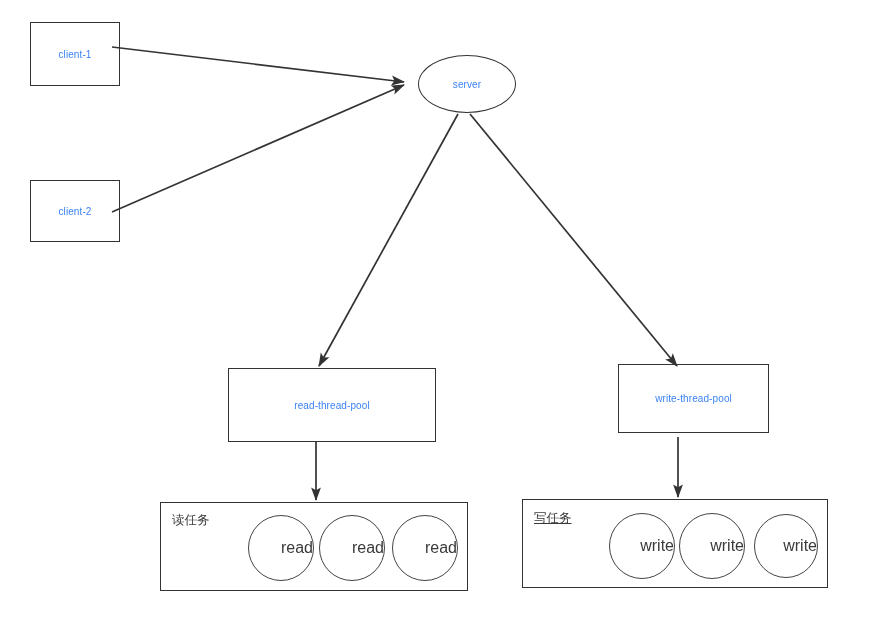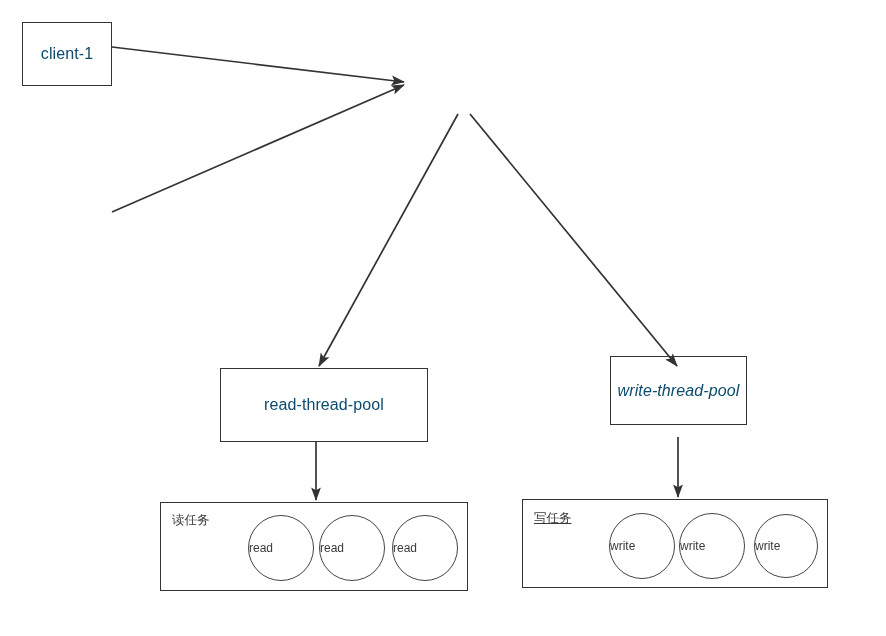--- a/index.html
+++ b/index.html
@@ -29,23 +29,24 @@
     pointer-events: none;
   }
   .node {
     position: absolute;
     box-sizing: border-box;
     display: flex;
     align-items: center;
     justify-content: center;
     border: 1.6px solid #333333;
     background: transparent;
-    font-size: 16px;
-    color: #0c4a6e;
+    font-size: 10px;
+    color: #3b82f6;
     letter-spacing: 0.1px;
+    margin-left: 8px;
   }
   .rect { border-radius: 0; }
   .ellipse-node {
     border-radius: 50%;
     border-width: 1.6px;
   }
   .container-box {
     position: absolute;
     box-sizing: border-box;
     border: 1.6px solid #333333;
@@ -57,22 +58,22 @@
     color: #3a3a3a;
     white-space: nowrap;
   }
   .task-circle {
     position: absolute;
     box-sizing: border-box;
     border: 1.3px solid #444444;
     border-radius: 50%;
     display: flex;
     align-items: center;
-    justify-content: flex-start;
-    font-size: 12px;
+    justify-content: flex-end;
+    font-size: 16px;
     color: #3a3a3a;
     background: transparent;
   }
 </style>
 </head>
 <body>
 
 <div id="canvas">
 
   <svg class="edges" viewBox="0 0 886 636">
@@ -88,27 +89,33 @@
         <line x1="470" y1="114" x2="677" y2="366" marker-end="url(#arrowhead)"></line>
         <line x1="316" y1="442" x2="316" y2="500" marker-end="url(#arrowhead)"></line>
         <line x1="678" y1="437" x2="678" y2="497" marker-end="url(#arrowhead)"></line>
       </g>
   </svg>
 
   <div class="node rect" style="left: 22px; top: 22px; width: 90px; height: 64px;">
     <span>client-1</span>
   </div>
 
+  <div class="node rect" style="left: 22px; top: 180px; width: 90px; height: 62px;">
+    <span>client-2</span>
+  </div>
 
+  <div class="node ellipse-node" style="left: 410px; top: 55px; width: 98px; height: 58px;">
+    <span>server</span>
+  </div>
 
   <div class="node rect" style="left: 220px; top: 368px; width: 208px; height: 74px;">
     <span>read-thread-pool</span>
   </div>
 
-  <div class="node rect" style="left: 610px; top: 356px; width: 137px; height: 69px; font-style: italic;">
+  <div class="node rect" style="left: 610px; top: 364px; width: 151px; height: 69px;">
     <span>write-thread-pool</span>
   </div>
 
   <div class="container-box" style="left: 160px; top: 502px; width: 308px; height: 89px;"></div>
   <div class="container-label" style="left: 172px; top: 512px;">读任务</div>
 
   <div class="container-box" style="left: 522px; top: 499px; width: 306px; height: 89px;"></div>
   <div class="container-label" style="left: 534px; top: 510px; text-decoration: underline;">写任务</div>
 
   <div id="task-layer">

